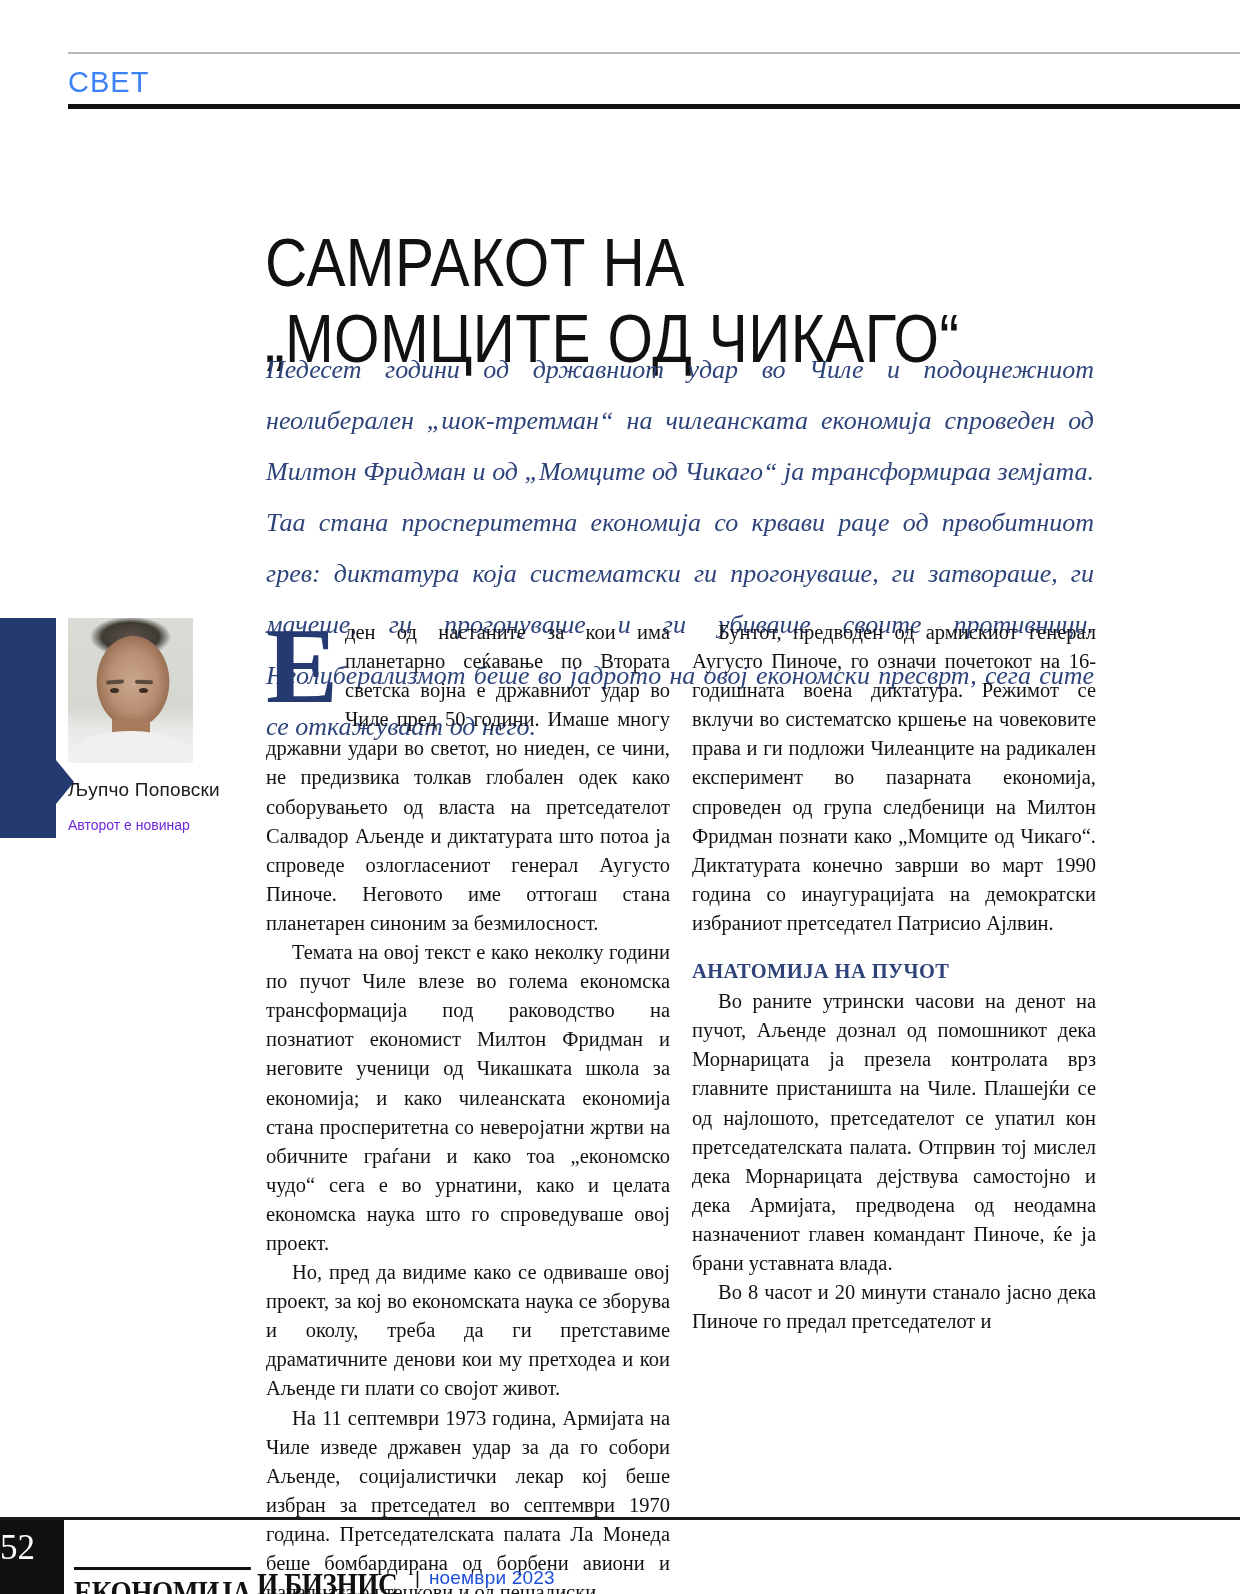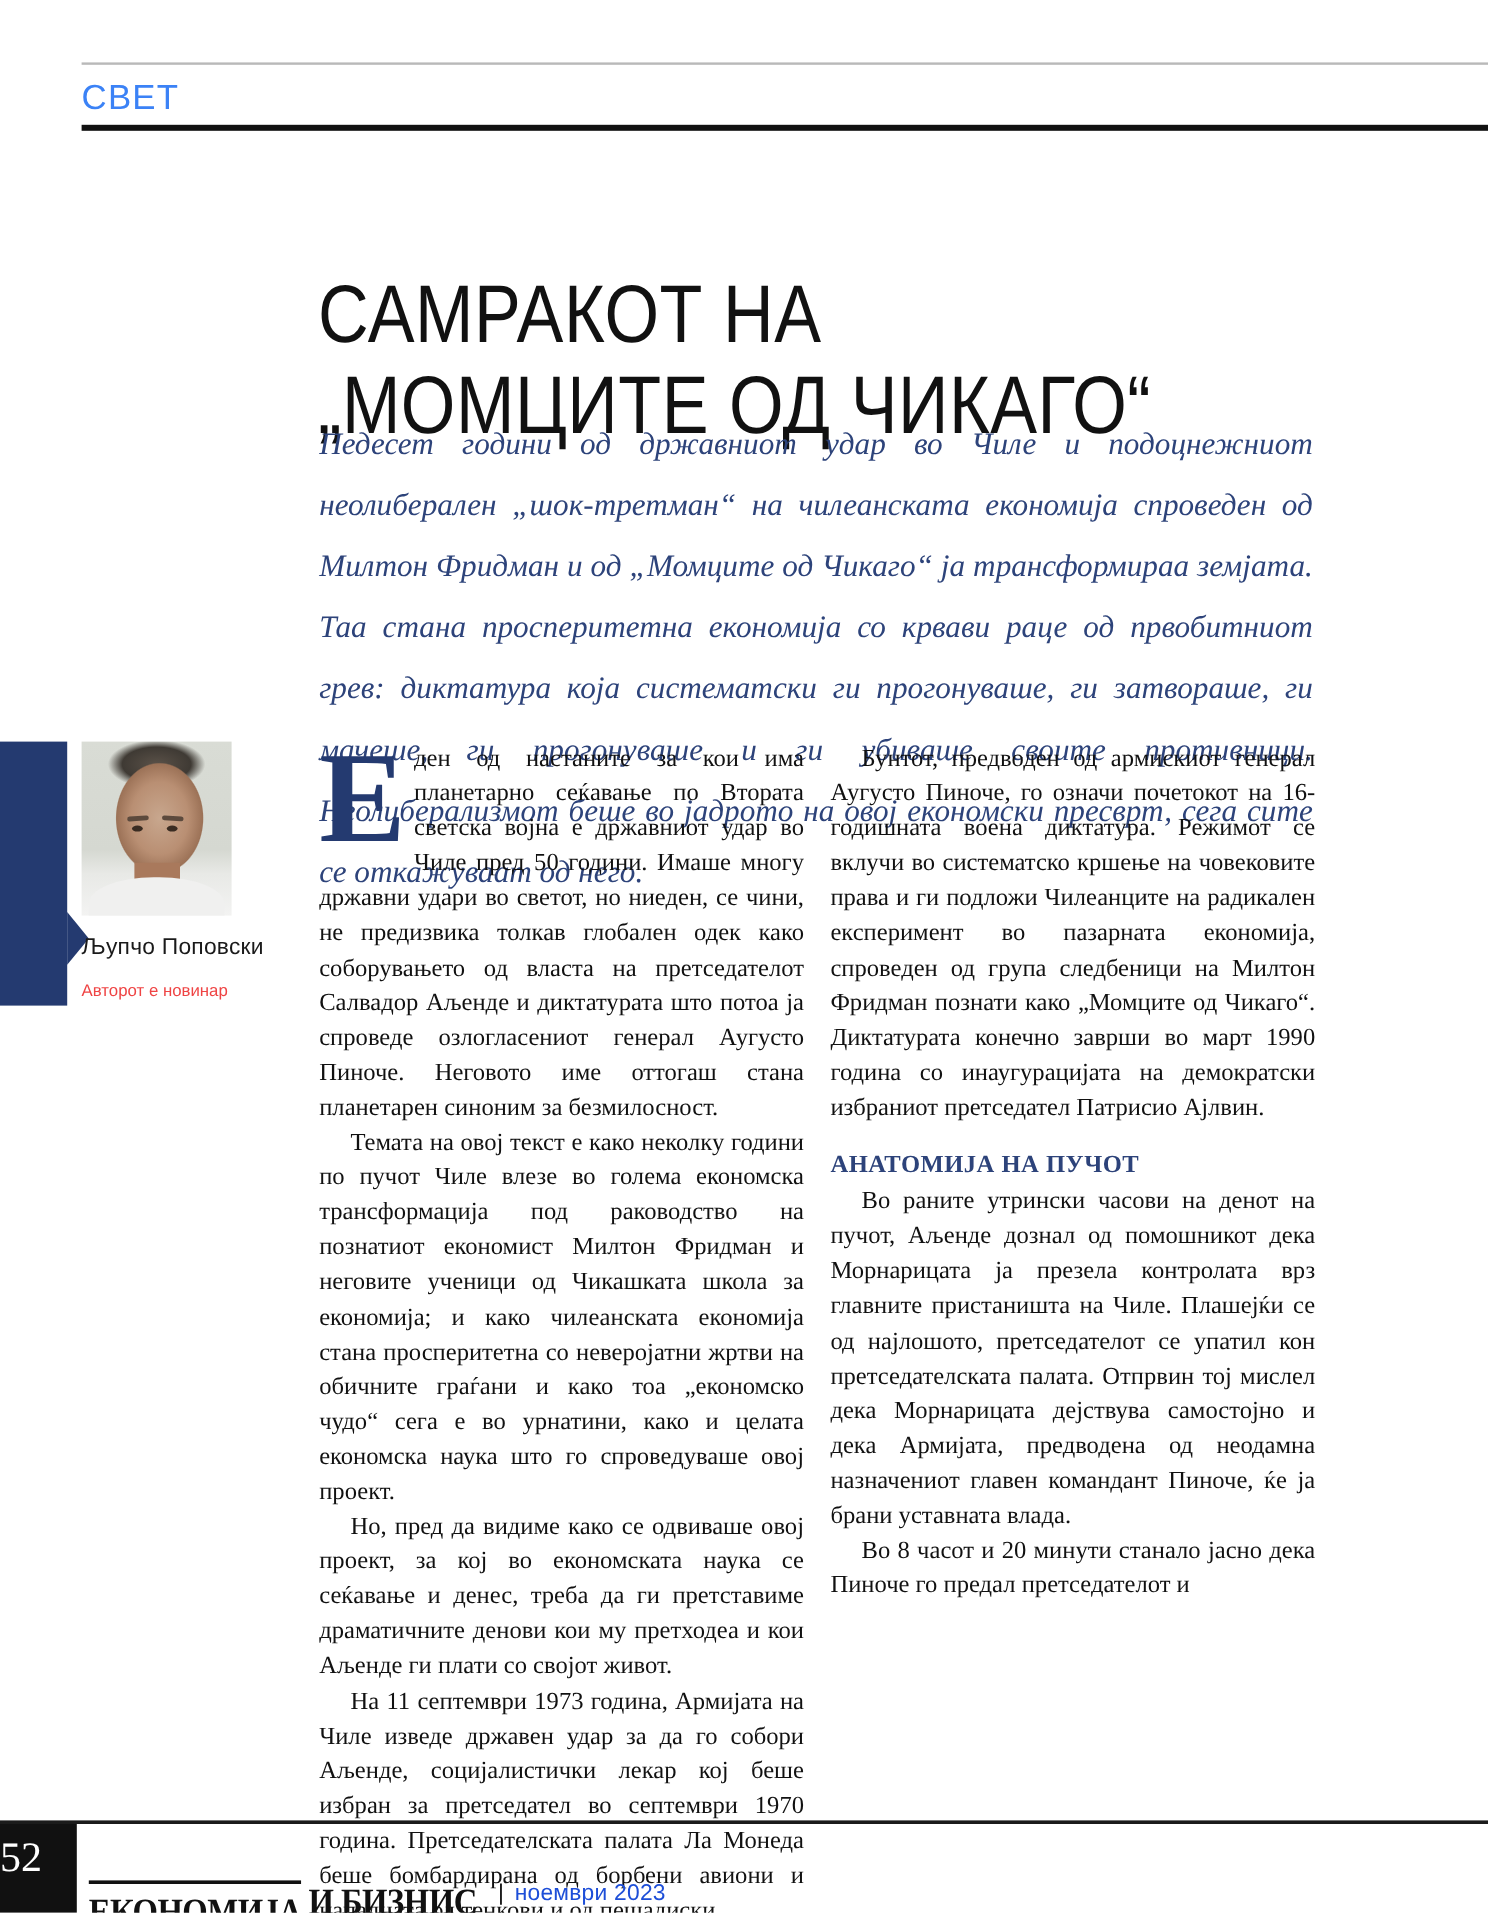--- a/index.html
+++ b/index.html
@@ -125,21 +125,21 @@
     margin-top: 16px;
     font-family: "Liberation Sans", "DejaVu Sans", sans-serif;
     font-size: 19px;
     color: #1a1a1a;
     letter-spacing: 0.2px;
   }
   .byline-role {
     margin-top: 16px;
     font-family: "Liberation Sans", "DejaVu Sans", sans-serif;
     font-size: 14px;
-    color: #ef4444;
+    color: #6d28d9;
   }
 
   
   .col {
     position: absolute;
     top: 618px;
     width: 404px;
     font-family: "Liberation Serif", "DejaVu Serif", serif;
     font-size: 20.5px;
     line-height: 29.1px;
@@ -257,21 +257,21 @@
   </div>
   <div class="byline-name">Љупчо Поповски</div>
   <div class="byline-role">Авторот е новинар</div>
 </div>
 
 <div class="col col-1">
   <p class="first">
     <span class="dropcap">Е</span><span>ден од настаните за кои има планетарно сеќавање по Втората светска војна е државниот удар во Чиле пред 50 години. Имаше многу државни удари во светот, но ниеден, се чини, не предизвика толкав глобален одек како соборувањето од власта на претседателот Салвадор Аљенде и диктатурата што потоа ја спроведе озлогласениот генерал Аугусто Пиноче. Неговото име оттогаш стана планетарен синоним за безмилосност.</span>
   </p>
   <p><span>Темата на овој текст е како неколку години по пучот Чиле влезе во голема економска трансформација под раководство на познатиот економист Милтон Фридман и неговите ученици од Чикашката школа за економија; и како чилеанската економија стана просперитетна со неверојатни жртви на обичните граѓани и како тоа „економско чудо“ сега е во урнатини, како и целата економска наука што го спроведуваше овој проект.</span></p>
-  <p><span>Но, пред да видиме како се одвиваше овој проект, за кој во економската наука се сеќавање и денес, треба да ги претставиме драматичните денови кои му претходеа и кои Аљенде ги плати со својот живот.</span></p>
+  <p><span>Но, пред да видиме како се одвиваше овој проект, за кој во економската наука се зборува и околу, треба да ги претставиме драматичните денови кои му претходеа и кои Аљенде ги плати со својот живот.</span></p>
   <p><span>На 11 септември 1973 година, Армијата на Чиле изведе државен удар за да го собори Аљенде, социјалистички лекар кој беше избран за претседател во септември 1970 година. Претседателската палата Ла Монеда беше бомбардирана од борбени авиони и нападната од тенкови и од пешадиски</span></p>
 </div>
 
 <div class="col col-2">
   <p><span>Бунтот, предводен од армискиот генерал Аугусто Пиноче, го означи почетокот на 16-годишната воена диктатура. Режимот се вклучи во систематско кршење на човековите права и ги подложи Чилеанците на радикален експеримент во пазарната економија, спроведен од група следбеници на Милтон Фридман познати како „Момците од Чикаго“. Диктатурата конечно заврши во март 1990 година со инаугурацијата на демократски избраниот претседател Патрисио Ајлвин.</span></p>
   <h2 class="subhead">АНАТОМИЈА НА ПУЧОТ</h2>
   <p><span>Во раните утрински часови на денот на пучот, Аљенде дознал од помошникот дека Морнарицата ја презела контролата врз главните пристаништа на Чиле. Плашејќи се од најлошото, претседателот се упатил кон претседателската палата. Отпрвин тој мислел дека Морнарицата дејствува самостојно и дека Армијата, предводена од неодамна назначениот главен командант Пиноче, ќе ја брани уставната влада.</span></p>
   <p><span>Во 8 часот и 20 минути станало јасно дека Пиноче го предал претседателот и</span></p>
 </div>
 

